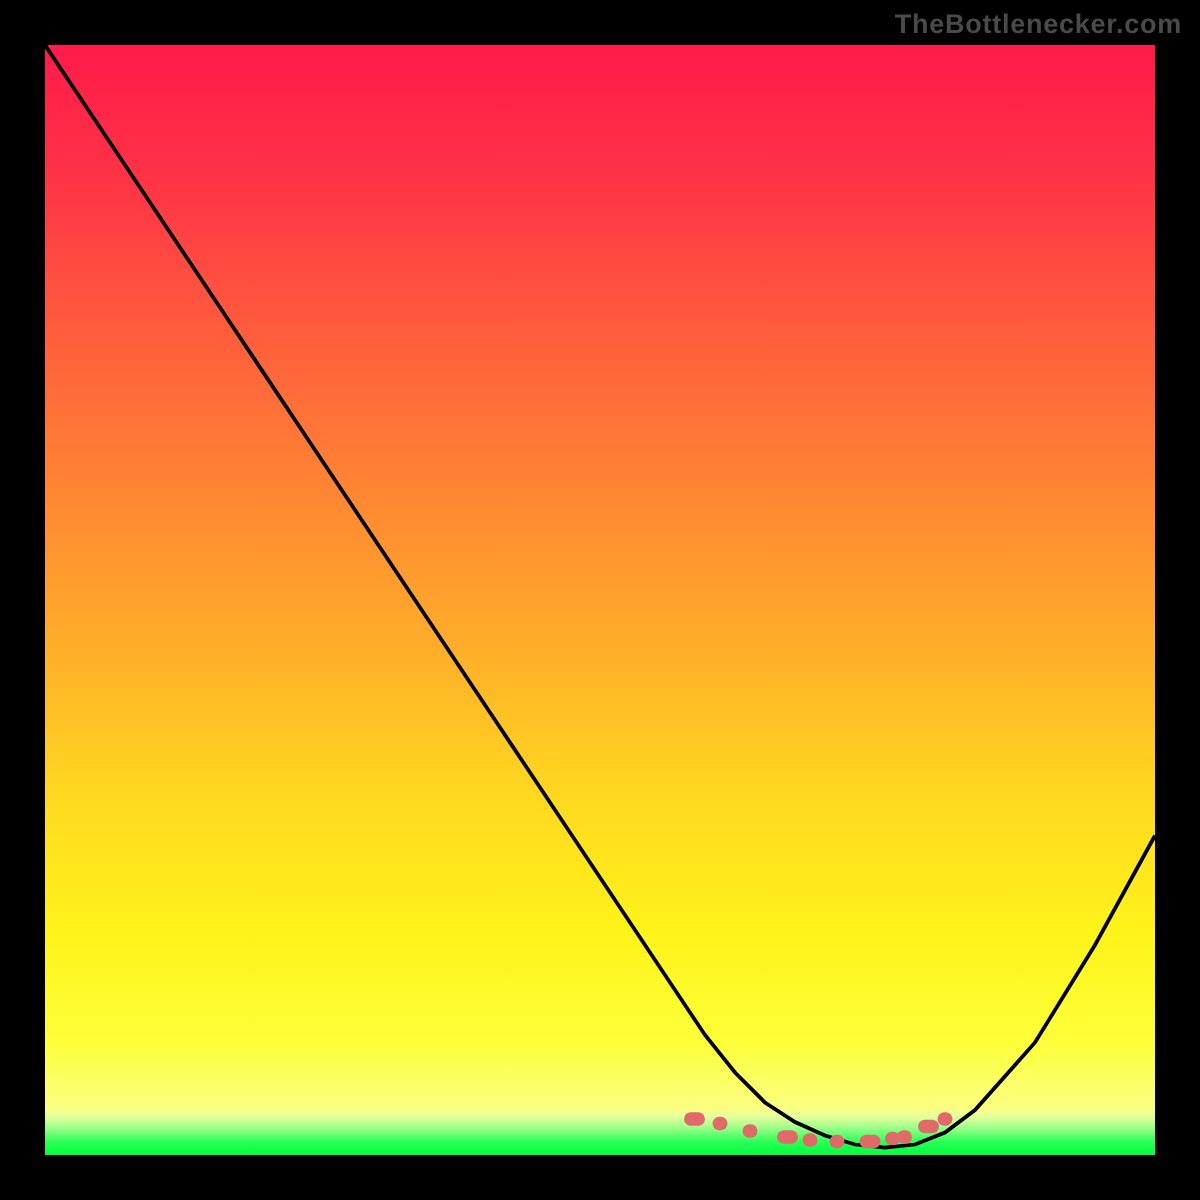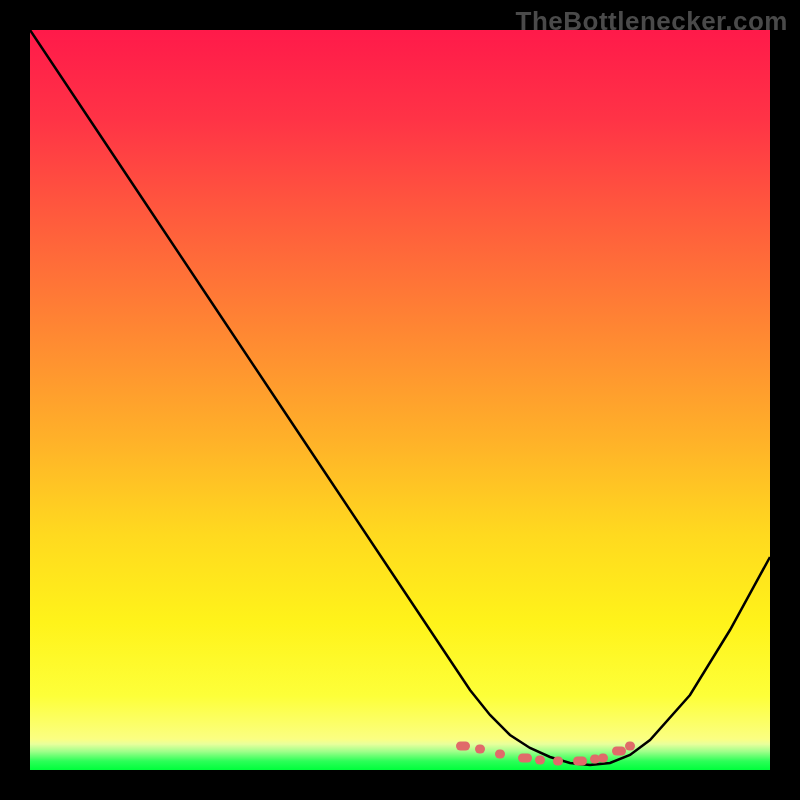--- a/index.html
+++ b/index.html
@@ -15,21 +15,21 @@
     width: 800px;
     height: 800px;
     background: #000000;
   }
   .watermark {
     position: absolute;
     top: 6px;
     right: 12px;
     color: #4a4a4a;
     font-family: Arial, Helvetica, sans-serif;
-    font-size: 26px;
+    font-size: 18px;
     font-weight: bold;
     letter-spacing: 0.5px;
     z-index: 50;
   }
   .plot-area {
     position: absolute;
     left: 30px;
     top: 30px;
     width: 740px;
     height: 740px;

